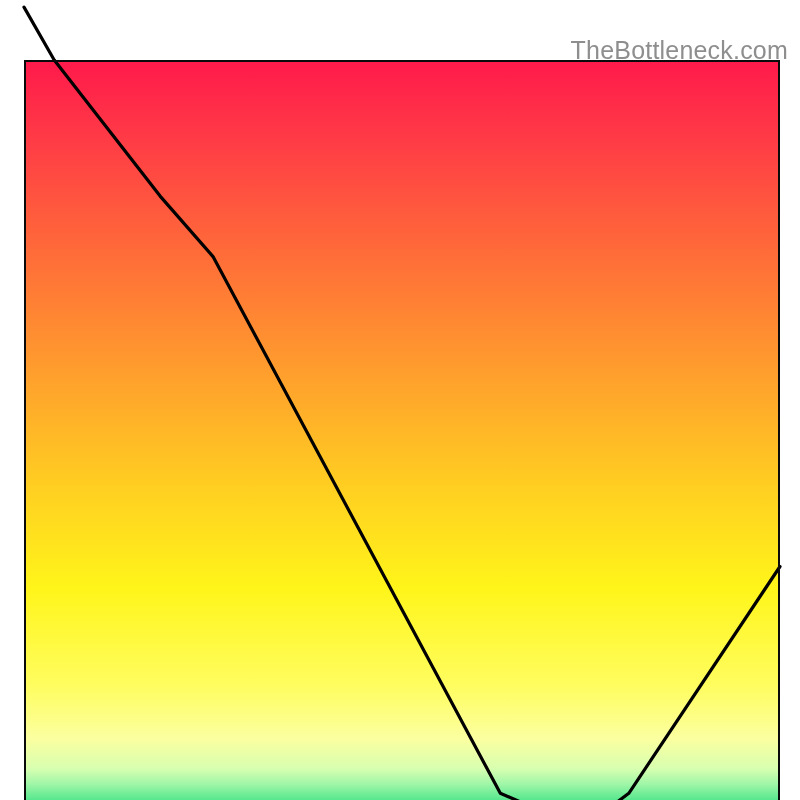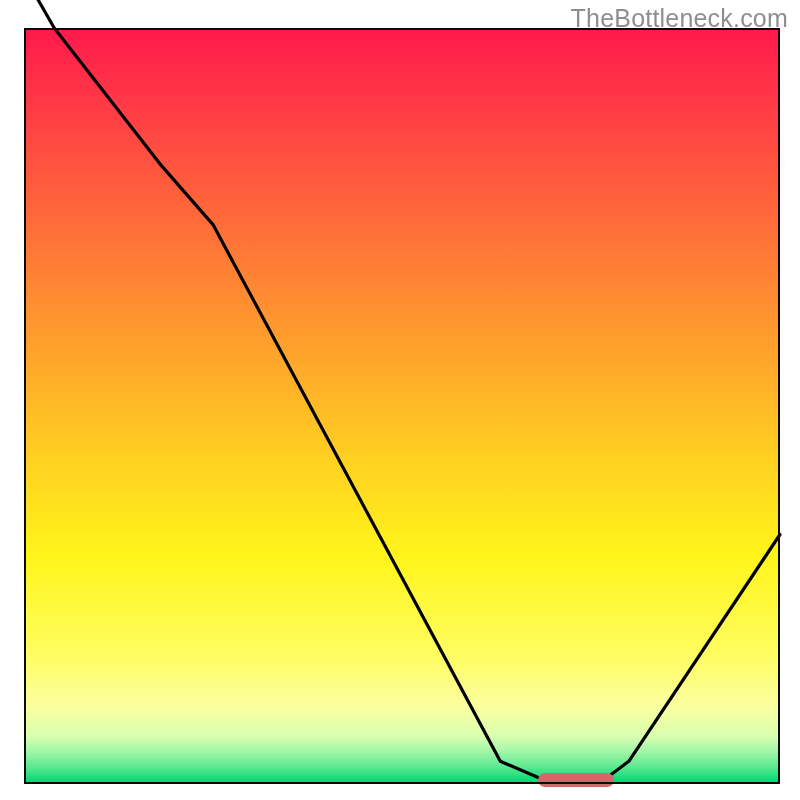--- a/index.html
+++ b/index.html
@@ -7,20 +7,21 @@
     padding: 0;
     width: 800px;
     height: 800px;
     background: #ffffff;
     overflow: hidden;
   }
   .canvas {
     position: relative;
     width: 800px;
     height: 732px;
+    margin-top: 32px;
   }
   .watermark {
     position: absolute;
     top: 4px;
     right: 12px;
     font-family: Arial, Helvetica, sans-serif;
     font-size: 25px;
     font-weight: 400;
     color: #8e8e8e;
     letter-spacing: 0.2px;

